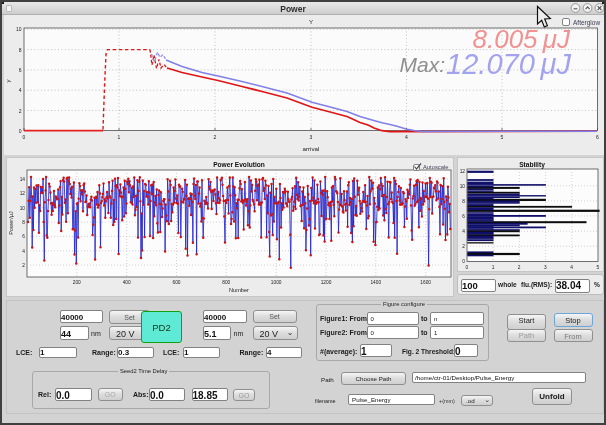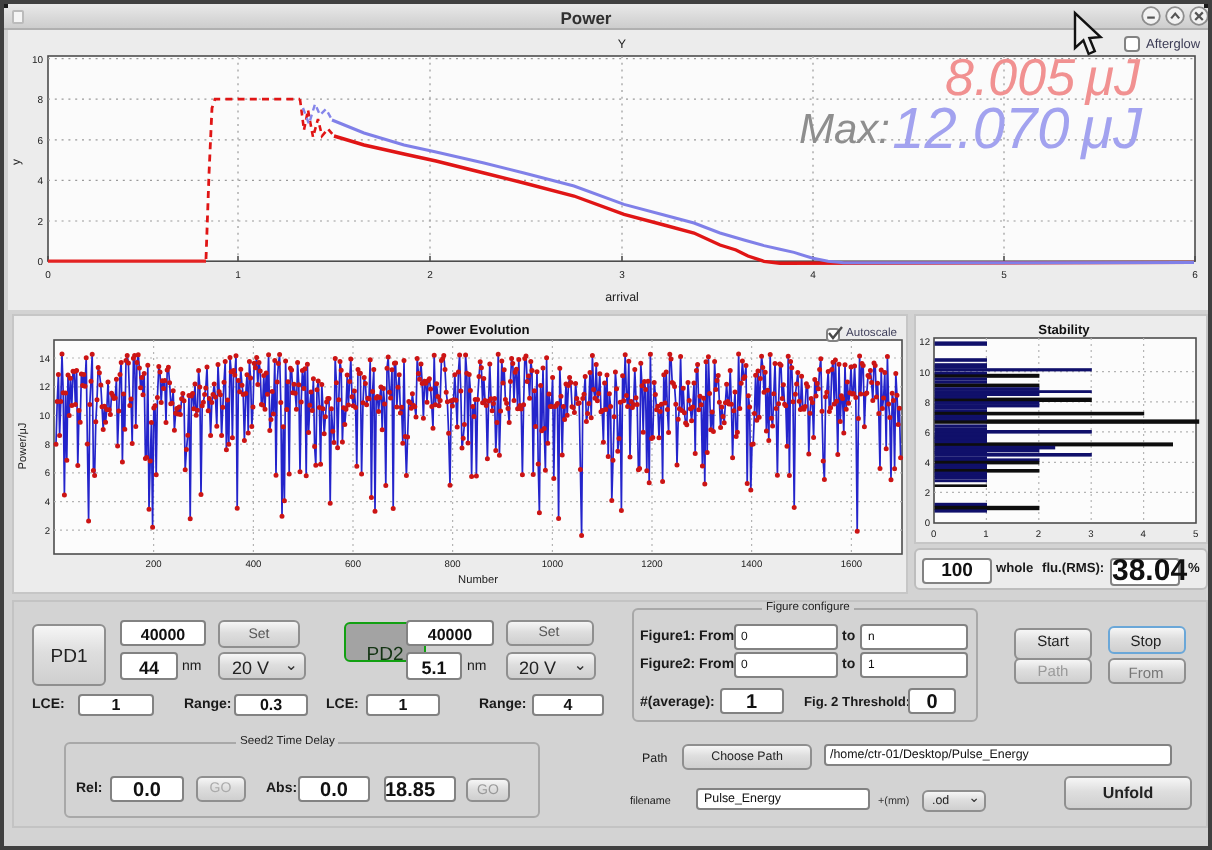--- a/index.html
+++ b/index.html
@@ -1,17 +1,17 @@
 <!DOCTYPE html>
 <html><head><meta charset="utf-8"><style>
 *{margin:0;padding:0;box-sizing:border-box}
 body{font-family:"Liberation Sans",sans-serif}
 #win{position:relative;width:606px;height:425px;background:#d3d3d3;border:2px solid #404040;overflow:hidden}
 .abs{position:absolute}
-.fld{position:absolute;background:#fff;border:1px solid #828282;border-radius:2px;text-align:center;color:#111}
+.fld{position:absolute;background:#fff;border:1px solid #828282;border-radius:2px;text-align:left;color:#111}
 .btn{position:absolute;background:linear-gradient(#f6f6f6,#dedede 45%,#cfcfcf);border:1px solid #8f8f8f;border-radius:3px;text-align:center;color:#222}
 .lbl{position:absolute;color:#1a1a1a;white-space:nowrap}
 .gp{position:absolute;border:1px solid #a8a8a8;border-radius:3px}
 .gt{position:absolute;background:#d3d3d3;color:#222;white-space:nowrap;padding:0 2px}
 </style></head><body>
 <div id="win">
 
 <div class="abs" style="left:0;top:0;width:604px;height:13px;background:linear-gradient(#e9e9e9,#cdcdcd);border-bottom:1px solid #b0b0b0"></div>
 <div class="abs" style="left:0;top:0;width:2px;height:2px;background:#1a1a1a"></div>
 <div class="abs" style="right:0;top:0;width:2px;height:2px;background:#1a1a1a"></div>
@@ -213,33 +213,32 @@
 <div class="fld" style="left:411px;top:162px;width:7px;height:7px"></div>
 <svg class="abs" style="left:411px;top:160px" width="10" height="10" viewBox="0 0 10 10">
       <path d="M1.5,4.5 l2,2.5 l4.5,-5.5" stroke="#4a4a4a" stroke-width="1.2" fill="none"></path>
     </svg>
 <div class="lbl" style="left:421px;top:161.5px;font-size:5.8px;color:#41415c">Autoscale</div>
 
 <div class="gp" style="left:455px;top:272px;width:147px;height:21px;border-color:#bdbdbd;background:#ececec"></div>
 <div class="fld" style="left:459px;top:277px;width:35px;height:12.5px;font-size:9.5px;font-weight:bold;line-height:12px">100</div>
 <div class="lbl" style="left:496px;top:279px;font-size:6.6px;font-weight:bold">whole</div>
 <div class="lbl" style="left:519px;top:279px;font-size:6.6px;font-weight:bold">flu.(RMS):</div>
-<div class="fld" style="left:553px;top:277px;width:35px;height:14px;font-size:15px;font-weight:bold;line-height:12px">38.04</div>
+<div class="fld" style="left:553px;top:277px;width:35px;height:14px;font-size:10px;font-weight:bold;line-height:12px">38.04</div>
 <div class="lbl" style="left:592px;top:279px;font-size:6.6px;font-weight:bold">%</div>
 
 <div class="abs" style="left:4px;top:298px;width:598px;height:114px;background:#d3d3d3;border:1px solid #c3c3c3"></div>
 
-<div class="btn" style="left:14px;top:310px;width:37px;height:31px;font-size:9.5px;line-height:31px">PD1</div>
 <div class="fld" style="left:58px;top:308px;width:43px;height:13px;font-size:8px;font-weight:bold;line-height:13px">40000</div>
 <div class="fld" style="left:58px;top:324px;width:29px;height:14px;font-size:9px;font-weight:bold;line-height:14px">44</div>
 <div class="lbl" style="left:89px;top:328px;font-size:7px">nm</div>
 <div class="btn" style="left:107px;top:308px;width:41px;height:13.5px;font-size:7px;line-height:13px;color:#555">Set</div>
 <div class="btn" style="left:107px;top:324px;width:44px;height:14px;font-size:9px;line-height:14px;text-align:left;padding-left:6px">20 V<span style="position:absolute;right:3px;top:-1px;font-size:8px;color:#333">⌄</span></div>
 
-<div class="btn" style="left:170px;top:309px;width:41px;height:20px;font-size:9.5px;line-height:32px;background:#a3a3a3;border-color:#12a012;color:#133413">PD2</div>
+<div class="btn" style="left:139px;top:309px;width:41px;height:32px;font-size:9.5px;line-height:32px;background:#5eead4;border-color:#12a012;color:#133413">PD2</div>
 <div class="fld" style="left:201px;top:308px;width:44px;height:13px;font-size:8px;font-weight:bold;line-height:13px">40000</div>
 <div class="fld" style="left:201px;top:323.5px;width:28px;height:14px;font-size:9px;font-weight:bold;line-height:14px">5.1</div>
 <div class="lbl" style="left:231.5px;top:327.5px;font-size:7px">nm</div>
 <div class="btn" style="left:250.5px;top:308px;width:44px;height:13px;font-size:7px;line-height:12.5px;color:#555">Set</div>
 <div class="btn" style="left:250.5px;top:323.5px;width:45px;height:14px;font-size:9px;line-height:14px;text-align:left;padding-left:6px">20 V<span style="position:absolute;right:3px;top:-1px;font-size:8px;color:#333">⌄</span></div>
 
 <div class="lbl" style="left:14px;top:347px;font-size:7px;font-weight:bold">LCE:</div>
 <div class="fld" style="left:37px;top:345px;width:38px;height:10.5px;font-size:8px;font-weight:bold;line-height:10px">1</div>
 <div class="lbl" style="left:90px;top:347px;font-size:7px;font-weight:bold">Range:</div>
 <div class="fld" style="left:115px;top:345px;width:37px;height:10.5px;font-size:8px;font-weight:bold;line-height:10px">0.3</div>
@@ -279,18 +278,18 @@
 <div class="btn" style="left:551.5px;top:326.5px;width:39px;height:13.5px;font-size:7.5px;line-height:13px;color:#777">From</div>
 
 <div class="lbl" style="left:319px;top:374px;font-size:6.2px">Path</div>
 <div class="btn" style="left:339px;top:370px;width:65px;height:13px;font-size:6.2px;line-height:12.5px">Choose Path</div>
 <div class="fld" style="left:410px;top:370px;width:174px;height:11px;font-size:6.2px;text-align:left;line-height:10.5px;padding-left:2px">/home/ctr-01/Desktop/Pulse_Energy</div>
 
 <div class="lbl" style="left:313px;top:395.5px;font-size:5.4px">filename</div>
 <div class="fld" style="left:346px;top:392px;width:87px;height:10.5px;font-size:6.2px;text-align:left;line-height:10px;padding-left:3px">Pulse_Energy</div>
 <div class="lbl" style="left:437px;top:395.5px;font-size:5.4px;color:#333">+(mm)</div>
 <div class="btn" style="left:459px;top:393px;width:32px;height:10.5px;font-size:6.2px;line-height:10px;text-align:left;padding-left:4px">.od<span style="position:absolute;right:2px;top:-1px;font-size:7px;color:#333">⌄</span></div>
-<div class="btn" style="left:530px;top:385.5px;width:64px;height:17px;font-size:8px;font-weight:bold;line-height:16.5px">Unfold</div>
+<div class="btn" style="left:530px;top:385.5px;width:40px;height:17px;font-size:8px;font-weight:bold;line-height:16.5px">Unfold</div>
 
 <svg class="abs" style="left:532px;top:3px" width="18" height="24" viewBox="0 0 18 24">
 <path d="M3.5,1.5 L3.5,19 L7.7,15.2 L10.3,22 L13.4,20.6 L10.7,14 L16.3,13.5 Z" fill="#ededed" stroke="#111" stroke-width="1.2"></path>
 </svg>
 </div>
 
 </body></html>

